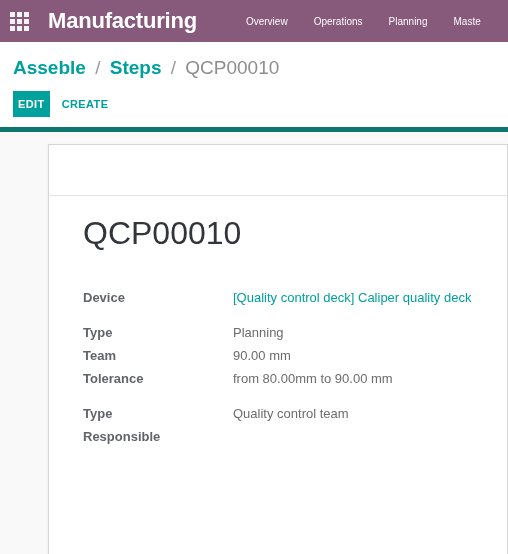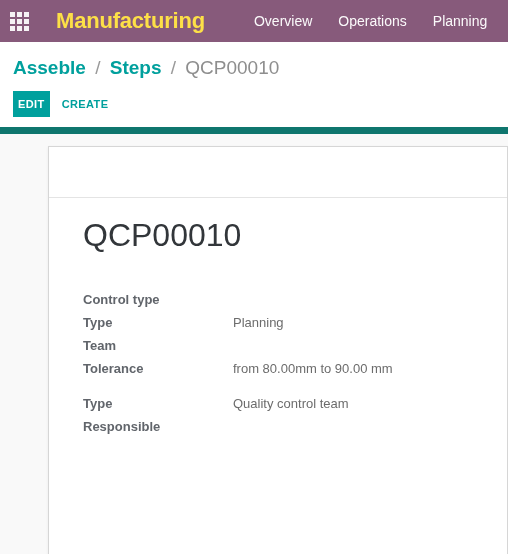--- a/index.html
+++ b/index.html
@@ -44,45 +44,45 @@
   .apps-grid i {
     display: block;
     width: 5px;
     height: 5px;
     background: #ffffff;
     opacity: .92;
   }
   .brand {
     font-size: 22px;
     font-weight: bold;
-    color: #fde047;
-    margin-left: 24px;
+    color: #ffffff;
+    margin-left: 16px;
     letter-spacing: -0.2px;
     flex: 0 0 auto;
     cursor: pointer;
   }
   .menu {
     display: flex;
     align-items: center;
     margin-left: 36px;
     flex: 0 0 auto;
   }
   .menu-item {
     color: #ffffff;
-    font-size: 14px;
+    font-size: 10px;
     padding: 0 13px;
     cursor: pointer;
     opacity: .97;
     flex: 0 0 auto;
   }
 
   
   .control-panel {
     background: #ffffff;
-    border-bottom: 7px solid #0f766e;
+    border-bottom: 5px solid #0f766e;
     padding: 0 0 10px 0;
   }
   .breadcrumb {
     padding: 14px 0 4px 13px;
     font-size: 19px;
     font-weight: bold;
     line-height: 1.3;
     white-space: nowrap;
   }
   .bc-link {
@@ -217,31 +217,37 @@
     <button class="btn btn-link">CREATE</button>
   </div>
 </div>
 
 <div class="sheet-bg">
   <div class="sheet">
     <div class="button-box"></div>
     <div class="sheet-inner">
       <div class="record-title">QCP00010</div>
 
-
       <div class="field-group">
         <div class="field-row">
-          <div class="field-label">Control type</div>
+          <div class="field-label">Device</div>
+          <div class="field-value link">[Quality control deck] Caliper quality deck</div>
+        </div>
+      </div>
+
+      <div class="field-group">
+        <div class="field-row">
         </div>
         <div class="field-row">
           <div class="field-label">Type</div>
           <div class="field-value">Planning</div>
         </div>
         <div class="field-row">
           <div class="field-label">Team</div>
+          <div class="field-value">90.00 mm</div>
         </div>
         <div class="field-row">
           <div class="field-label">Tolerance</div>
           <div class="field-value">from 80.00mm to 90.00 mm</div>
         </div>
       </div>
 
       <div class="field-group">
         <div class="field-row">
           <div class="field-label">Type</div>

